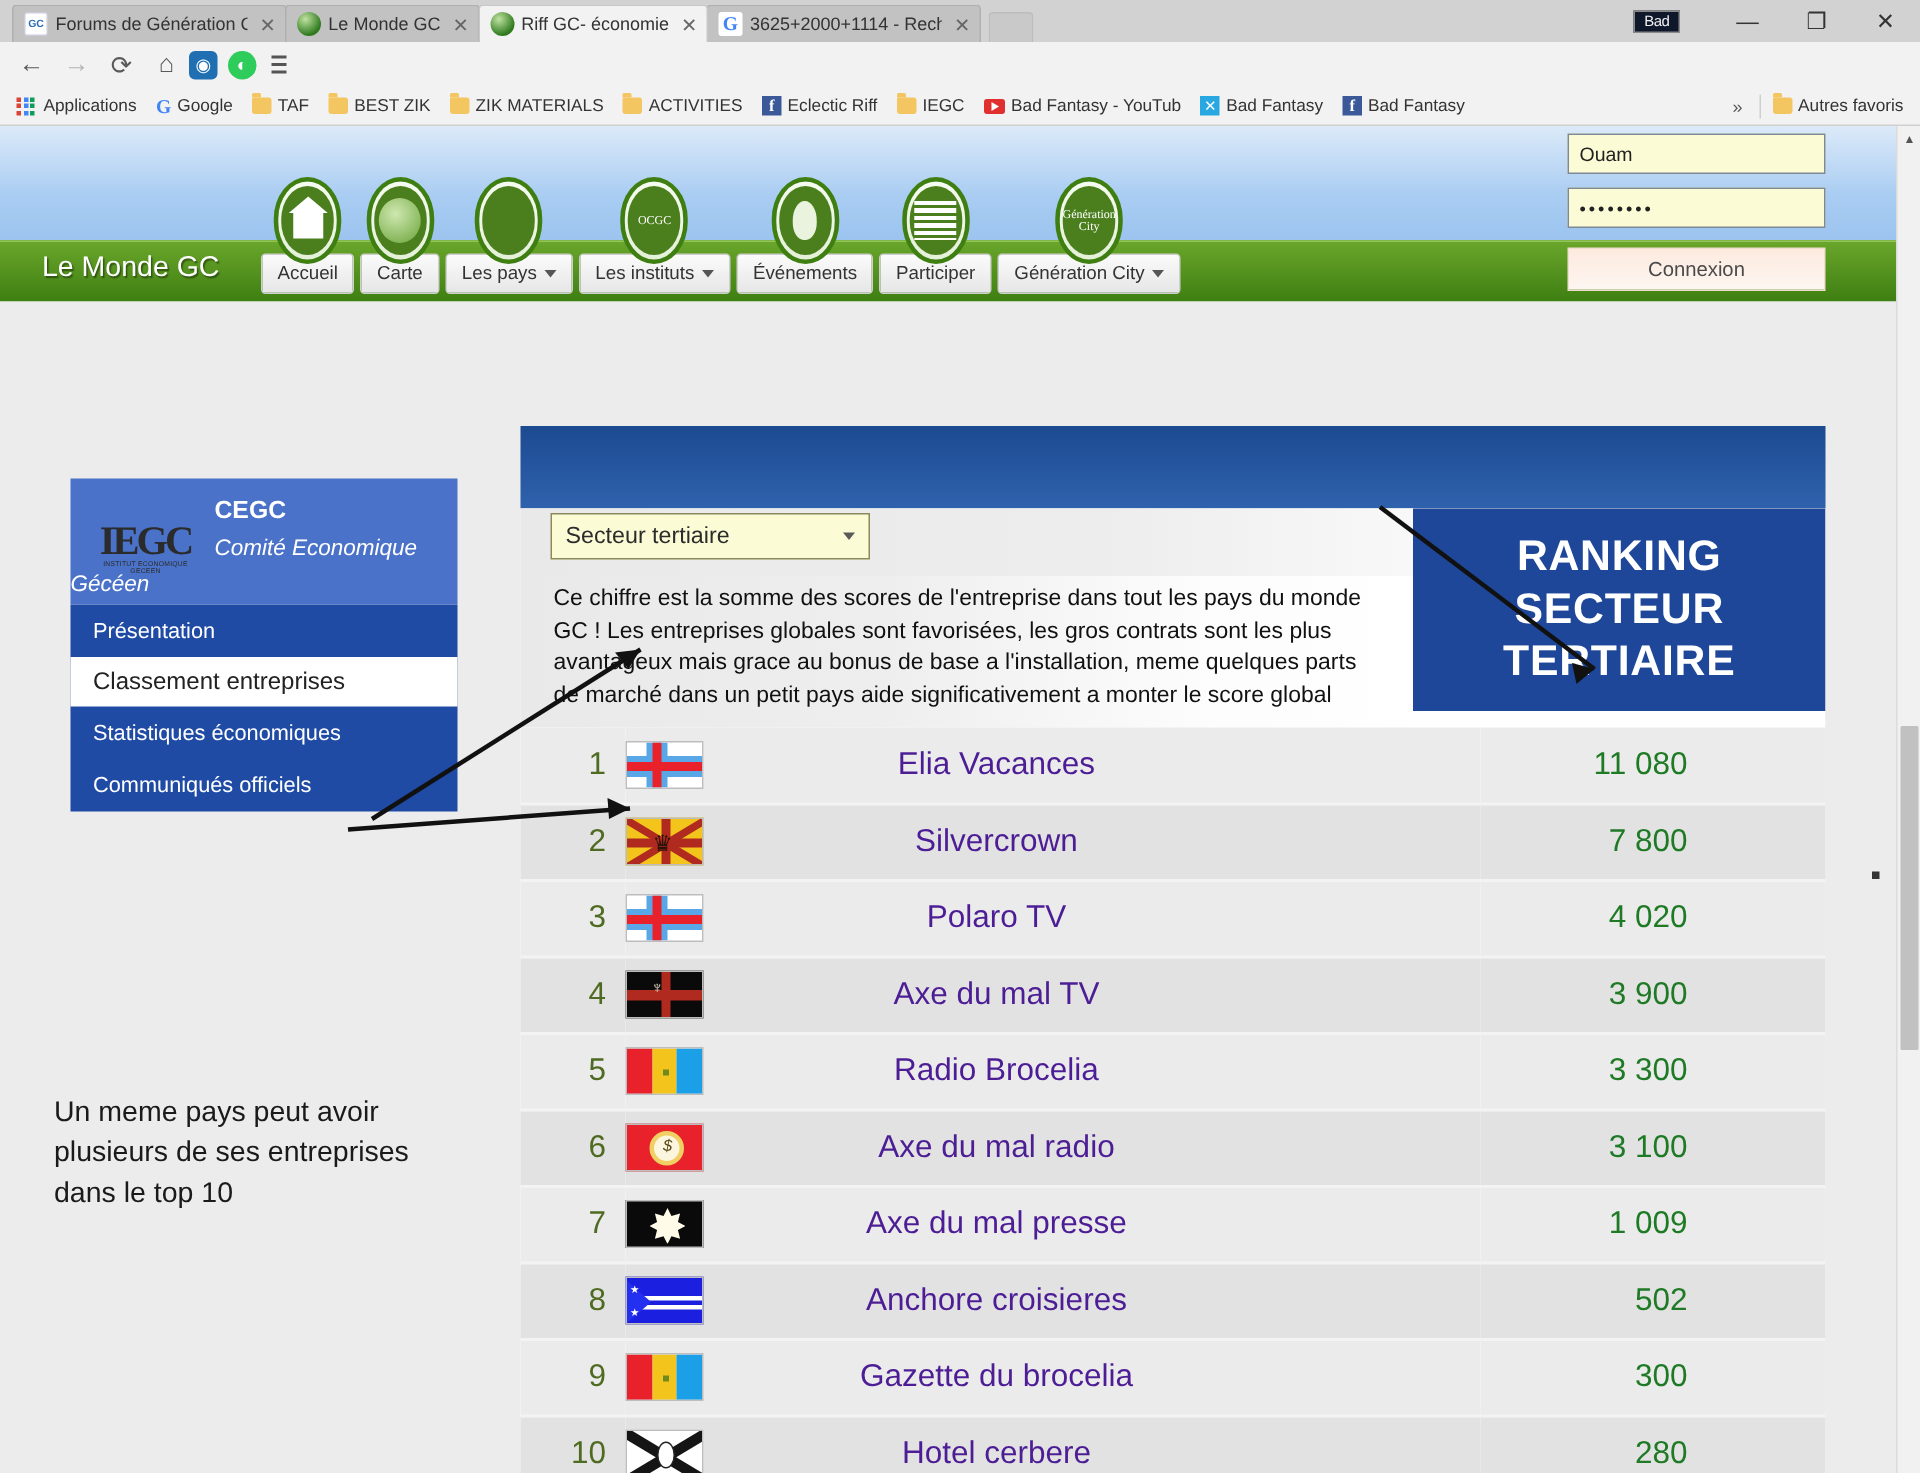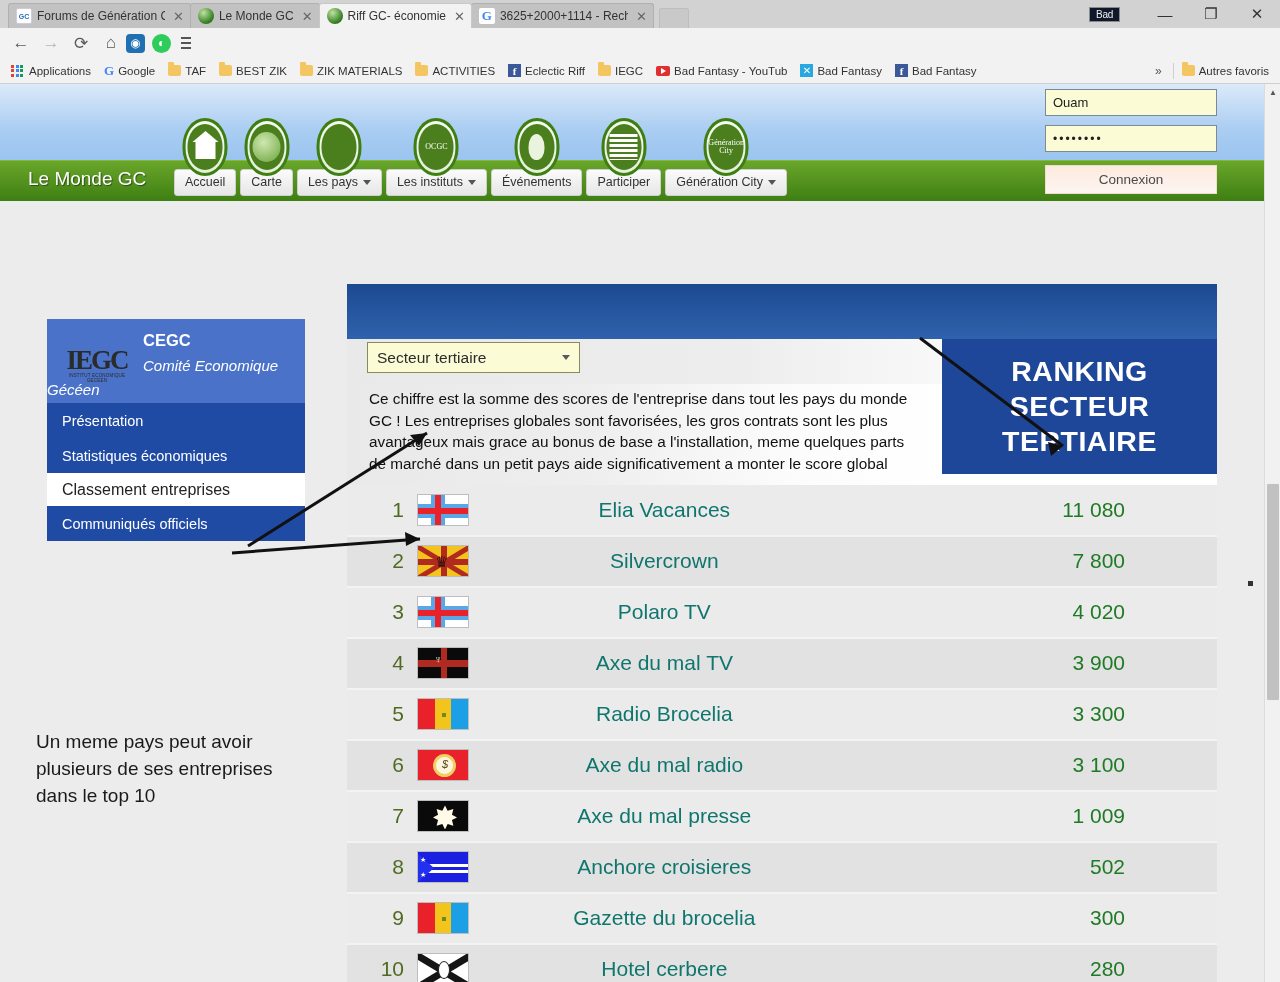--- a/index.html
+++ b/index.html
@@ -195,21 +195,21 @@
                    align-items: center; justify-content: center; text-align: center;
                    font-size: 28.5px; font-weight: bold; line-height: 1.24; letter-spacing: .5px; }
 
   table.rank { width: 870px; border-collapse: collapse; }
   table.rank tr { height: 51px; }
   table.rank tr.odd td { background: #ebebeb; }
   table.rank tr.even td { background: #e2e2e2; }
   table.rank td { border-bottom: 2px solid #f3f3f3; vertical-align: middle; }
   .c-rank { width: 70px; text-align: right; padding-right: 13px; font-size: 21px; color: #4f6b22; }
   .c-flag { width: 75px; }
-  .c-name { font-size: 21px; color: #0f766e; text-align: center; padding-right: 150px; }
+  .c-name { font-size: 21px; color: #4c1d95; text-align: center; padding-right: 150px; }
   .c-score { text-align: right; padding-right: 92px; font-size: 21px; color: #1f7a25; }
 
   .flag { width: 52px; height: 32px; border: 1px solid #bdbdbd; position: relative; overflow: hidden; }
   .f-nordic { background: #fff; }
   .f-nordic .vb { position: absolute; left: 13px; top: 0; width: 14px; height: 100%; background: #5aa7e8; }
   .f-nordic .hb { position: absolute; left: 0; top: 9px; width: 100%; height: 14px; background: #5aa7e8; }
   .f-nordic .vr { position: absolute; left: 17px; top: 0; width: 6px; height: 100%; background: #e8212b; }
   .f-nordic .hr { position: absolute; left: 0; top: 13px; width: 100%; height: 6px; background: #e8212b; }
   .f-yellow { background: #f2c41c; }
   .f-yellow .x1, .f-yellow .x2 { position: absolute; left: -8px; top: 14px; width: 68px; height: 5px;
@@ -469,25 +469,25 @@
             <span class="sub">INSTITUT ECONOMIQUE GECEEN</span>
           </div>
           <div class="sb-title">CEGC</div>
           <div class="sb-subtitle">Comité Economique</div>
           <div class="sb-gece">Gécéen</div>
         </div>
         <div class="sb-menu">
           <div class="sb-item">
               <span>Présentation</span>
             </div>
+          <div class="sb-item active">
+              <span>Classement entreprises</span>
+            </div>
           <div class="sb-item">
               <span>Statistiques économiques</span>
-            </div>
-          <div class="sb-item active">
-              <span>Classement entreprises</span>
             </div>
           <div class="sb-item">
               <span>Communiqués officiels</span>
             </div>
         </div>
       </div>
 
       <div class="annot">Un meme pays peut avoir plusieurs de ses entreprises dans le top 10</div>
 
       <div class="main">

